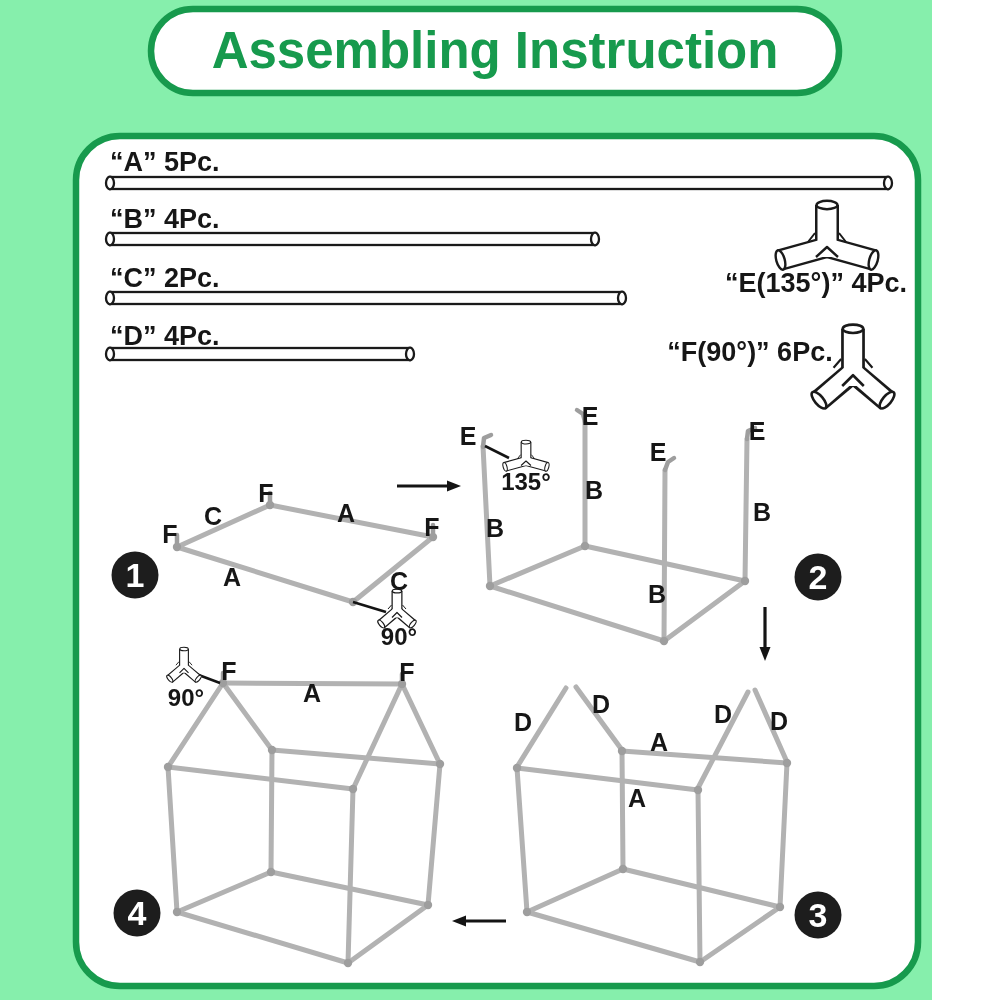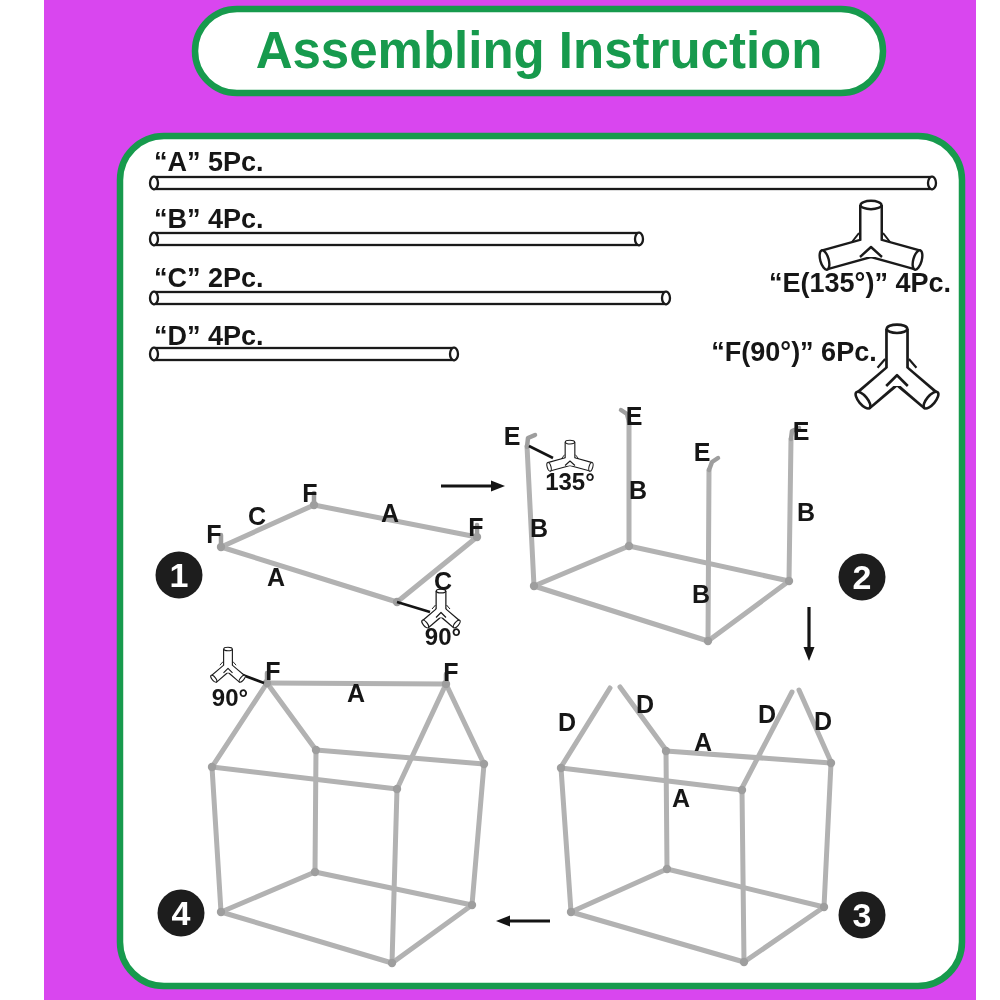--- a/index.html
+++ b/index.html
@@ -1,16 +1,16 @@
 <!DOCTYPE html>
 <html style="--green: #179a4d; --pole-gray: #b2b2b2; --connector-gray: #9e9e9e; --ink: #1a1a1a;"><head>
 <meta charset="utf-8">
 <style>
   html,body{margin:0;padding:0;background:#ffffff;}
-  .page{position:relative;width:932px;height:1000px;background:#d946ef;overflow:hidden;margin-left:44px;}
+  .page{position:relative;width:932px;height:1000px;background:#86efac;overflow:hidden;}
   svg{display:block;}
   .t-title{font:700 51px "Liberation Sans",sans-serif;fill:var(--green,#179a4d);text-anchor:middle;}
   .t-part{font:700 27px "Liberation Sans",sans-serif;fill:#161616;}
   .t-part-mid{font:700 27px "Liberation Sans",sans-serif;fill:#161616;text-anchor:middle;}
   .t-lbl{font:700 25px "Liberation Sans",sans-serif;fill:#161616;text-anchor:middle;}
   .t-angle{font:700 24px "Liberation Sans",sans-serif;fill:#161616;text-anchor:middle;}
   .t-num{font:700 34px "Liberation Sans",sans-serif;fill:#ffffff;text-anchor:middle;}
   .greenbox{fill:#ffffff;stroke:var(--green,#179a4d);stroke-width:6.5;}
   .frame{stroke:var(--pole-gray,#b2b2b2);stroke-width:5;fill:none;stroke-linecap:round;stroke-linejoin:round;}
   .joint{fill:var(--connector-gray,#9e9e9e);}

